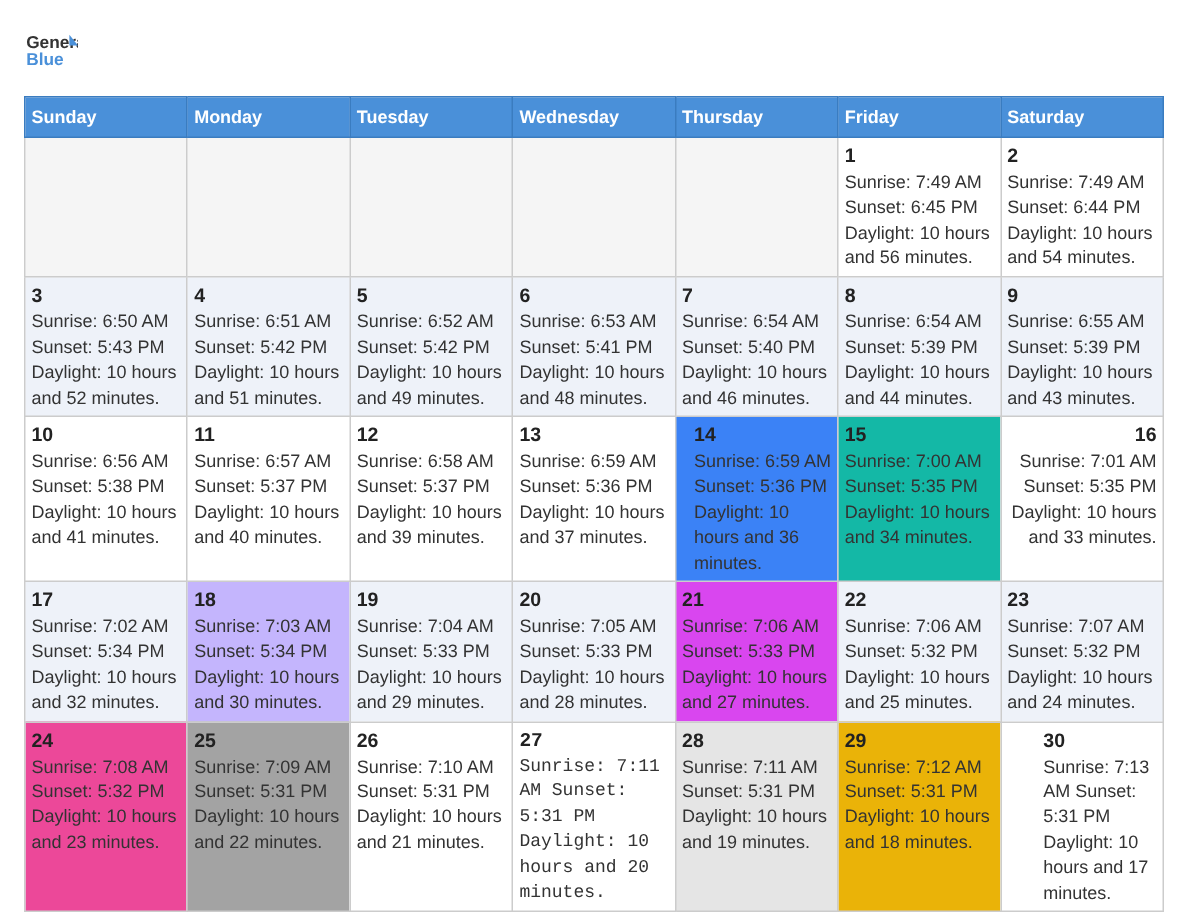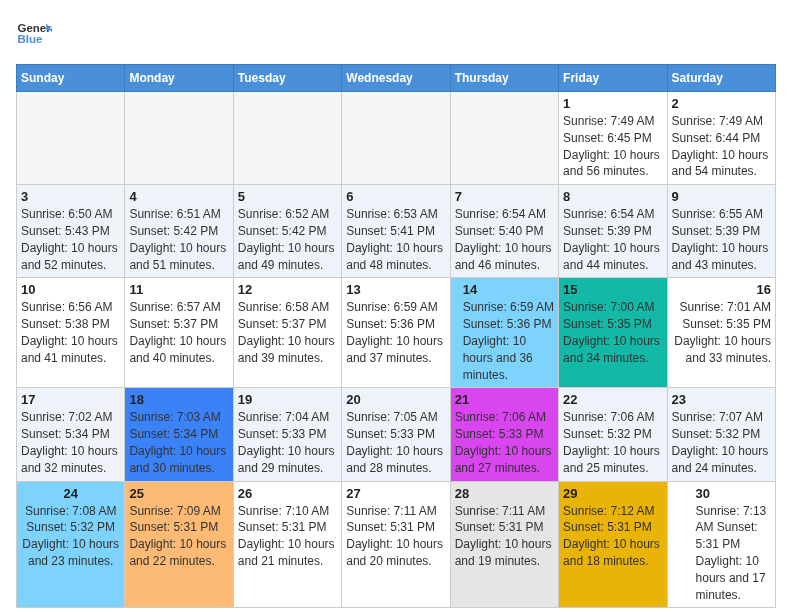--- a/index.html
+++ b/index.html
@@ -193,21 +193,21 @@
           <div class="day-info">Sunrise: 6:58 AM
 Sunset: 5:37 PM
 Daylight: 10 hours and 39 minutes.</div>
         </td>
         <td style="background: rgb(255, 255, 255);">
           <span class="day-num">13</span>
           <div class="day-info">Sunrise: 6:59 AM
 Sunset: 5:36 PM
 Daylight: 10 hours and 37 minutes.</div>
         </td>
-        <td style="background: #7dd3fc; padding-left: 12px;">
+        <td style="background: #3b82f6; padding-left: 12px;">
           <span class="day-num">14</span>
           <div class="day-info">Sunrise: 6:59 AM
 Sunset: 5:36 PM
 Daylight: 10 hours and 36 minutes.</div>
         </td>
         <td style="background: #14b8a6;">
           <span class="day-num">15</span>
           <div class="day-info">Sunrise: 7:00 AM
 Sunset: 5:35 PM
 Daylight: 10 hours and 34 minutes.</div>
@@ -219,21 +219,21 @@
 Daylight: 10 hours and 33 minutes.</div>
         </td>
       </tr>
       <tr>
         <td style="background: rgb(238, 242, 249);">
           <span class="day-num">17</span>
           <div class="day-info">Sunrise: 7:02 AM
 Sunset: 5:34 PM
 Daylight: 10 hours and 32 minutes.</div>
         </td>
-        <td style="background: #3b82f6;">
+        <td style="background: #c4b5fd;">
           <span class="day-num">18</span>
           <div class="day-info">Sunrise: 7:03 AM
 Sunset: 5:34 PM
 Daylight: 10 hours and 30 minutes.</div>
         </td>
         <td style="background: rgb(238, 242, 249);">
           <span class="day-num">19</span>
           <div class="day-info">Sunrise: 7:04 AM
 Sunset: 5:33 PM
 Daylight: 10 hours and 29 minutes.</div>
@@ -257,39 +257,39 @@
 Daylight: 10 hours and 25 minutes.</div>
         </td>
         <td style="background: rgb(238, 242, 249);">
           <span class="day-num">23</span>
           <div class="day-info">Sunrise: 7:07 AM
 Sunset: 5:32 PM
 Daylight: 10 hours and 24 minutes.</div>
         </td>
       </tr>
       <tr>
-        <td style="background: #7dd3fc; text-align: center;">
+        <td style="background: #ec4899;">
           <span class="day-num">24</span>
           <div class="day-info">Sunrise: 7:08 AM
 Sunset: 5:32 PM
 Daylight: 10 hours and 23 minutes.</div>
         </td>
-        <td style="background: #fdba74;">
+        <td style="background: #a3a3a3;">
           <span class="day-num">25</span>
           <div class="day-info">Sunrise: 7:09 AM
 Sunset: 5:31 PM
 Daylight: 10 hours and 22 minutes.</div>
         </td>
         <td style="background: rgb(255, 255, 255);">
           <span class="day-num">26</span>
           <div class="day-info">Sunrise: 7:10 AM
 Sunset: 5:31 PM
 Daylight: 10 hours and 21 minutes.</div>
         </td>
-        <td style="background: rgb(255, 255, 255);">
+        <td style="background: rgb(255, 255, 255); font-family: Liberation Mono, monospace;">
           <span class="day-num">27</span>
           <div class="day-info">Sunrise: 7:11 AM
 Sunset: 5:31 PM
 Daylight: 10 hours and 20 minutes.</div>
         </td>
         <td style="background: #e5e5e5;">
           <span class="day-num">28</span>
           <div class="day-info">Sunrise: 7:11 AM
 Sunset: 5:31 PM
 Daylight: 10 hours and 19 minutes.</div>

